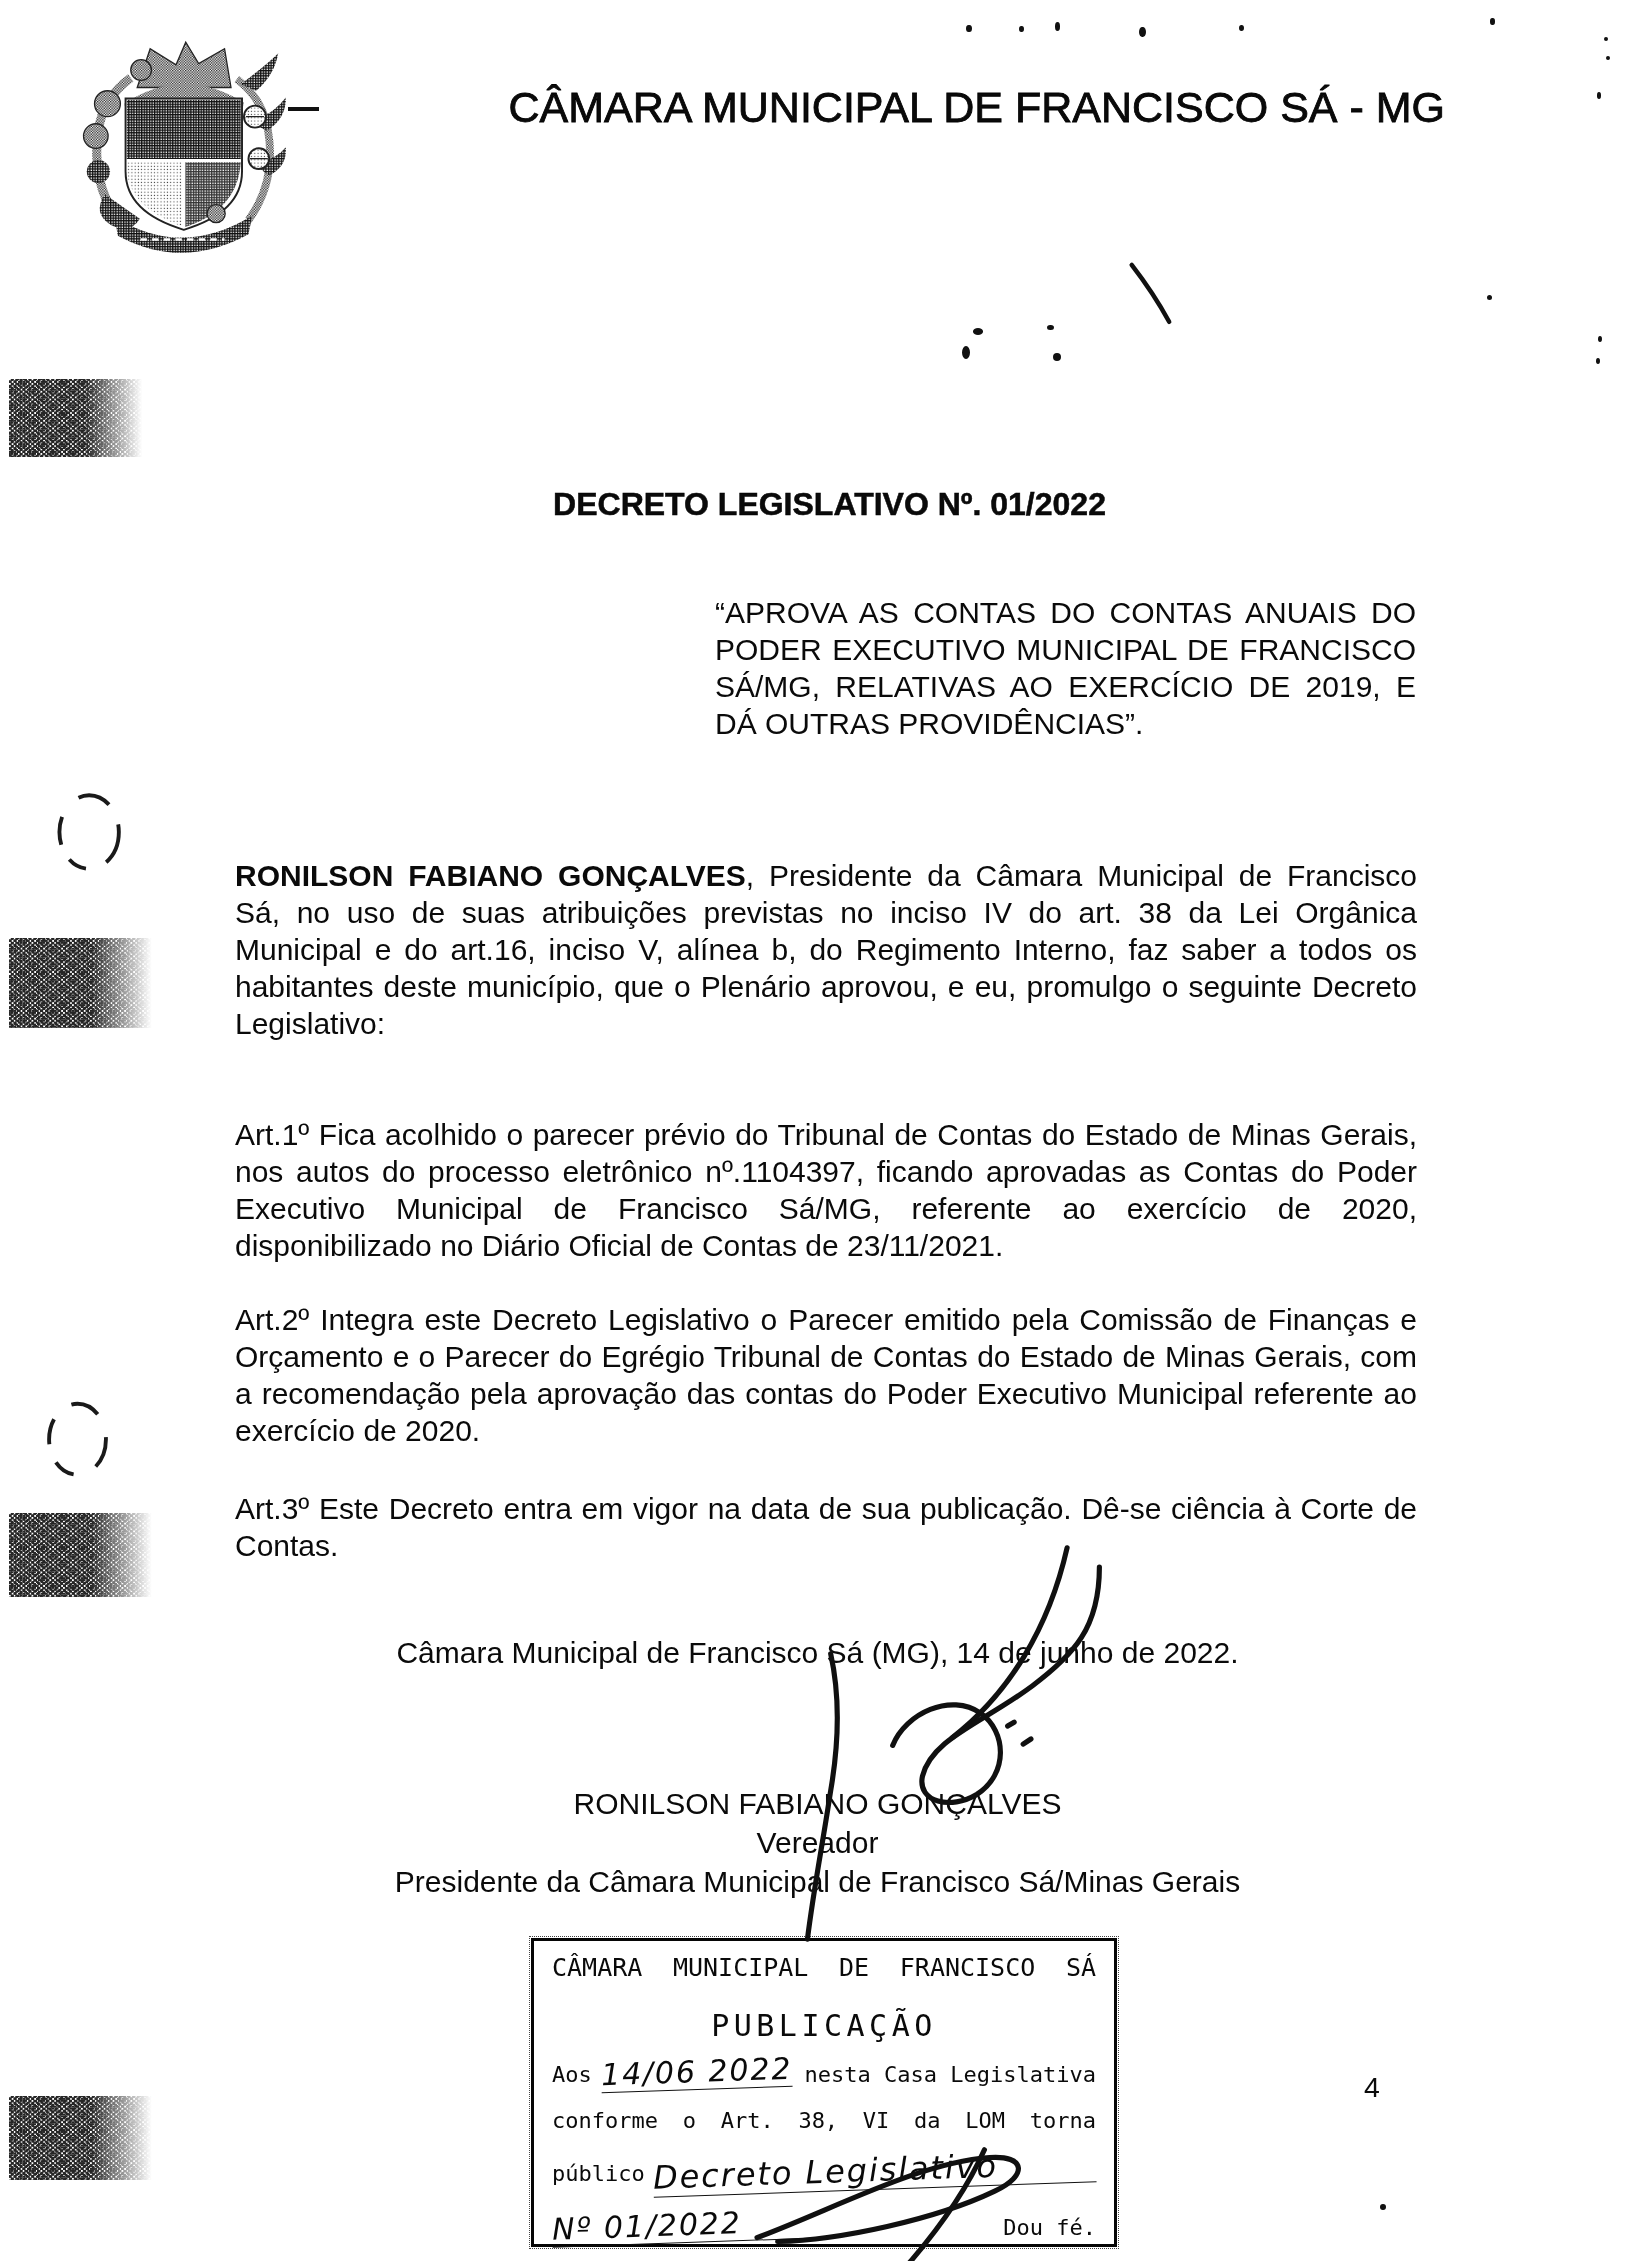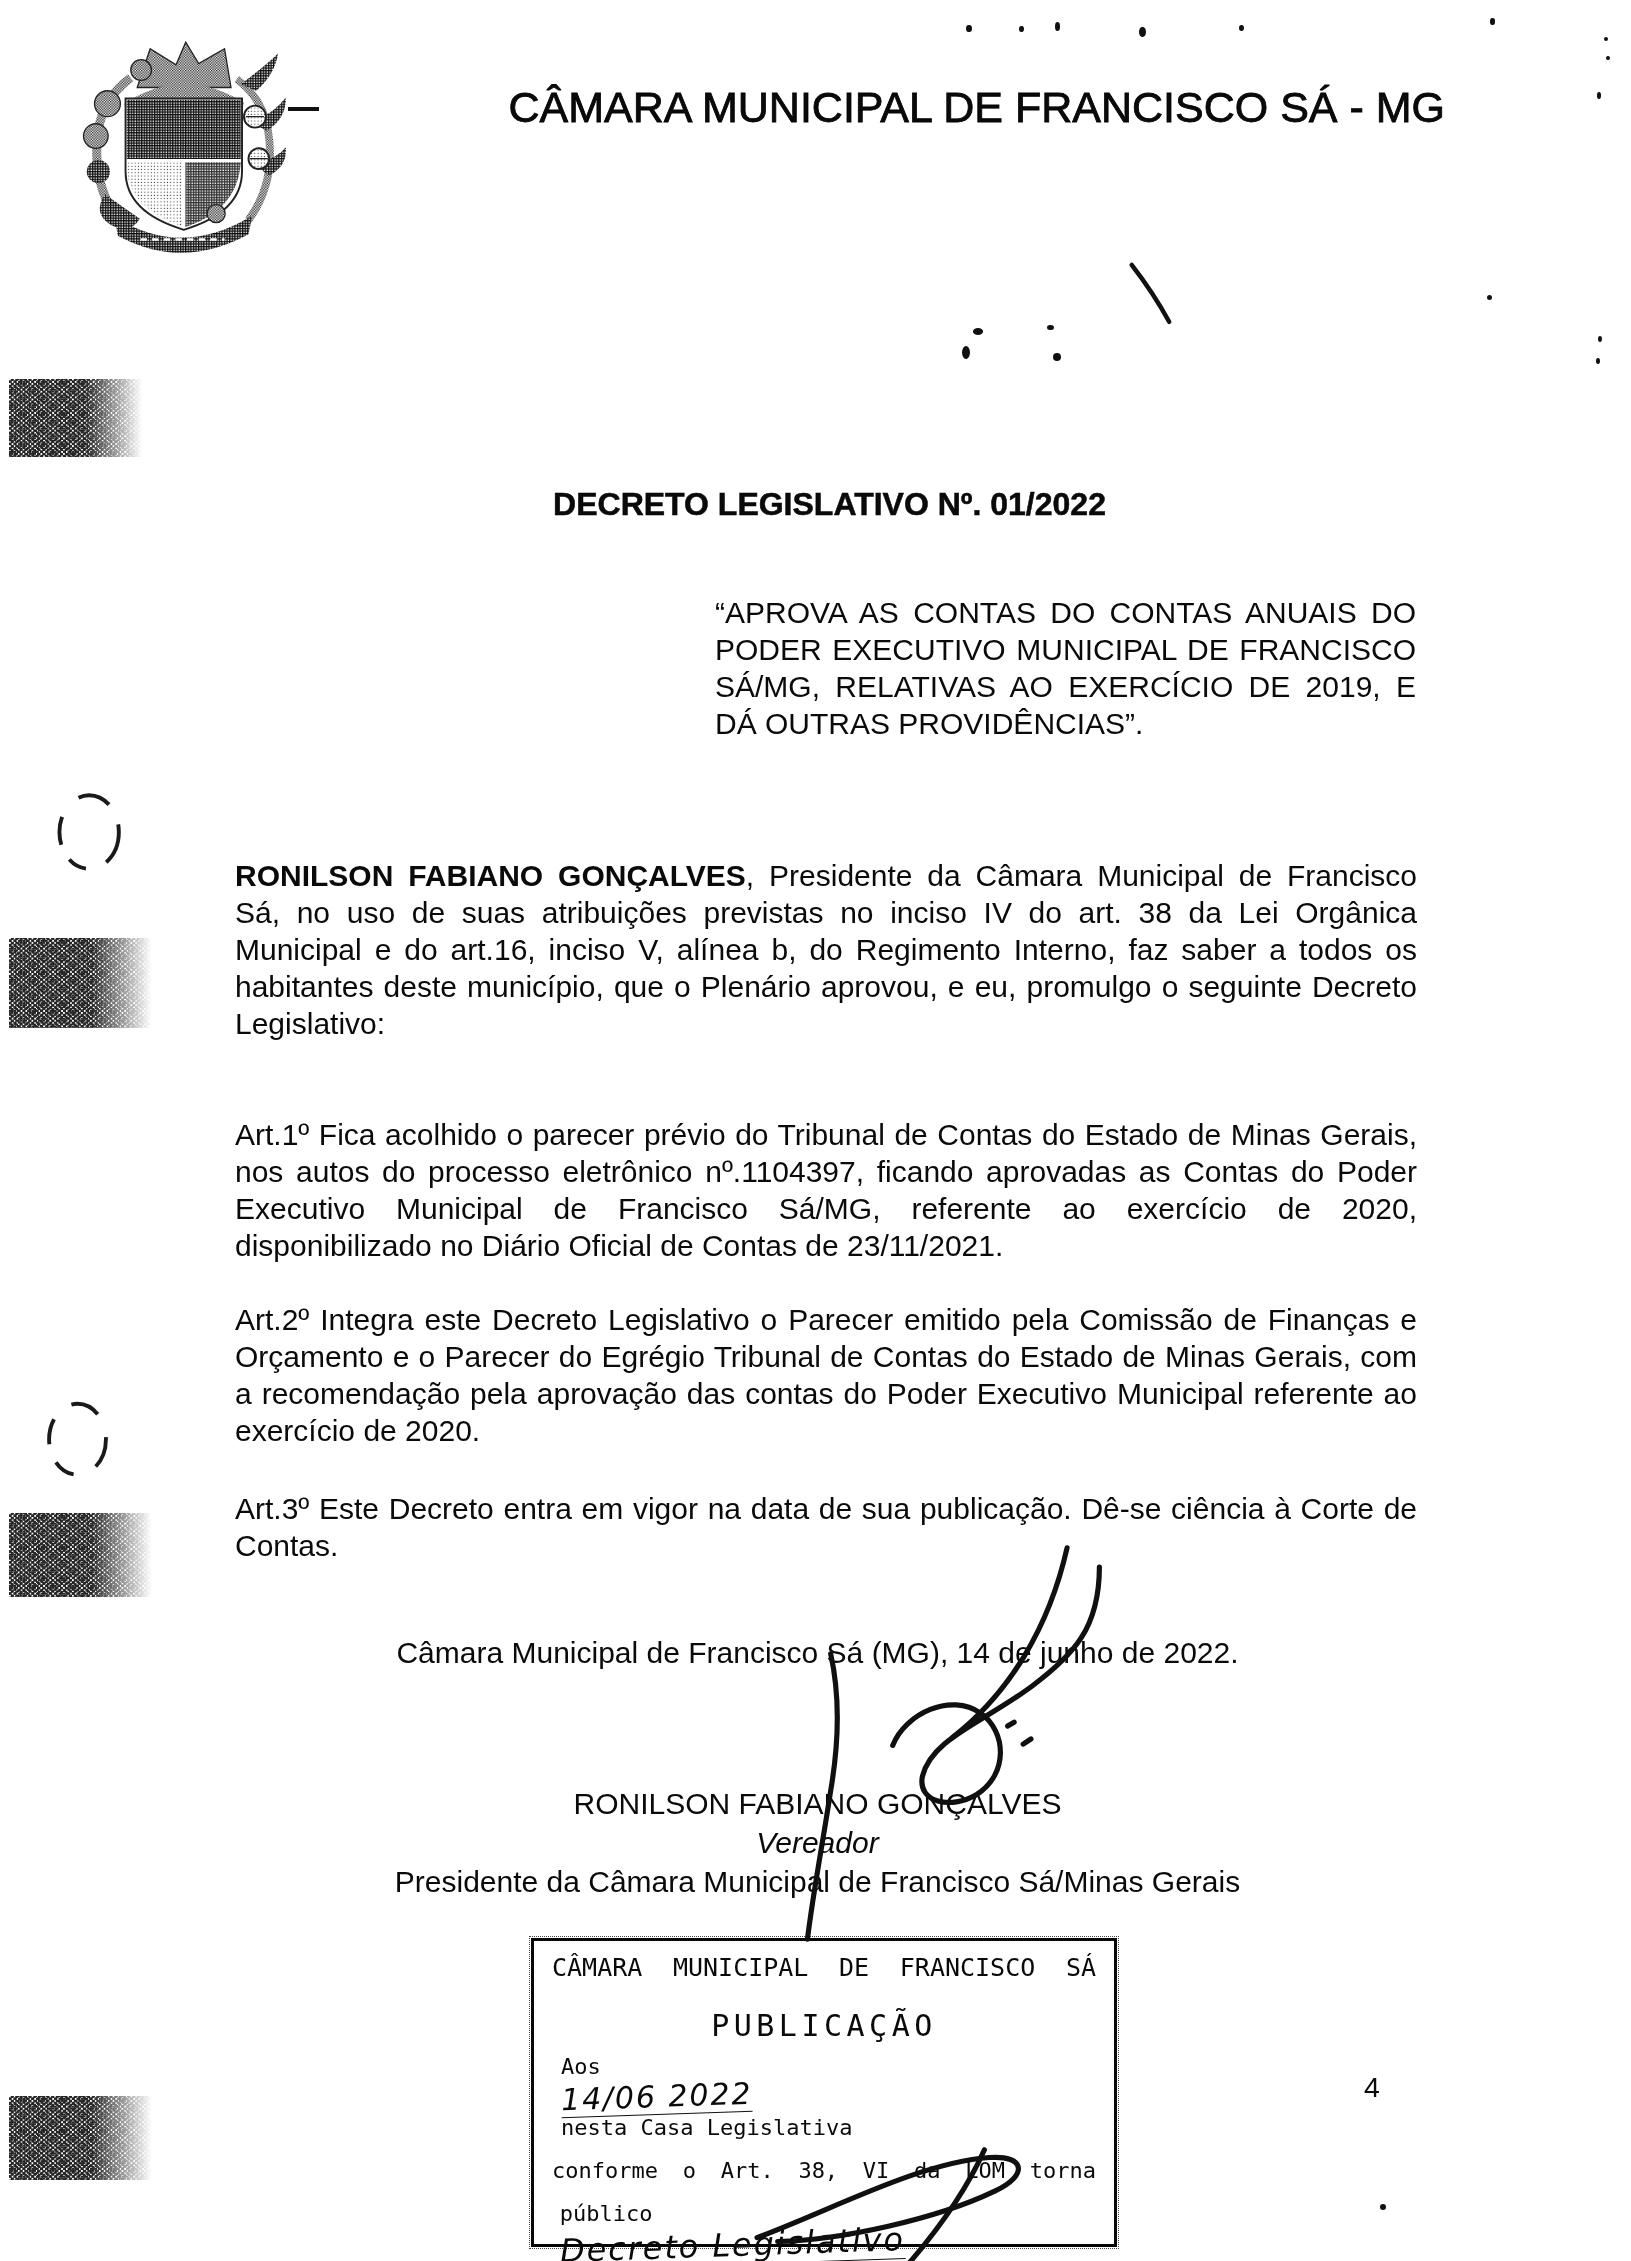--- a/index.html
+++ b/index.html
@@ -47,35 +47,35 @@
   .p3{top:1301px;}
   .p4{top:1490px;}
   .bold{font-weight:bold;}
   .dateline{
     left:220px;top:1636px;width:1195px;
     font-size:30px;text-align:center;
   }
 
   
   .sig-name{left:220px;top:1787px;width:1195px;font-size:30px;text-align:center;}
-  .sig-role{left:220px;top:1826px;width:1195px;font-size:30px;text-align:center;font-style:italic;}
+  .sig-role{left:220px;top:1826px;width:1195px;font-size:30px;text-align:center;}
   .sig-title{left:220px;top:1865px;width:1195px;font-size:30px;text-align:center;}
 
   
   .stamp{
     left:531px;top:1938px;width:586px;height:309px;
     border:3.2px solid #050505;
     outline:1.3px dotted #444;outline-offset:1.3px;
     box-sizing:border-box;
     font-family:"DejaVu Sans Mono",monospace;
     padding:11.6px 18px 0 18px;
   }
   .stamp-l1{font-size:25px;text-align:justify;text-align-last:justify;letter-spacing:0px;}
   .stamp-l2{font-size:30px;text-align:center;letter-spacing:4.5px;margin-top:26px;}
-  .stamp-row{display:flex;align-items:baseline;margin-top:11.6px;font-size:22px;flex-direction:column;}
+  .stamp-row{display:flex;align-items:baseline;margin-top:11.6px;font-size:22px;}
   .stamp-just{font-size:22px;margin-top:18px;text-align:justify;text-align-last:justify;}
   .hand{
     font-family:"DejaVu Sans",sans-serif;font-style:italic;
     font-size:30px;letter-spacing:1.9px;transform:rotate(-2deg);
     white-space:nowrap;
   }
   .u{border-bottom:1.9px solid #111;}
   .grow{flex:1 1 auto;}
 
   .page-num{left:1364px;top:2071px;font-size:28.4px;}

